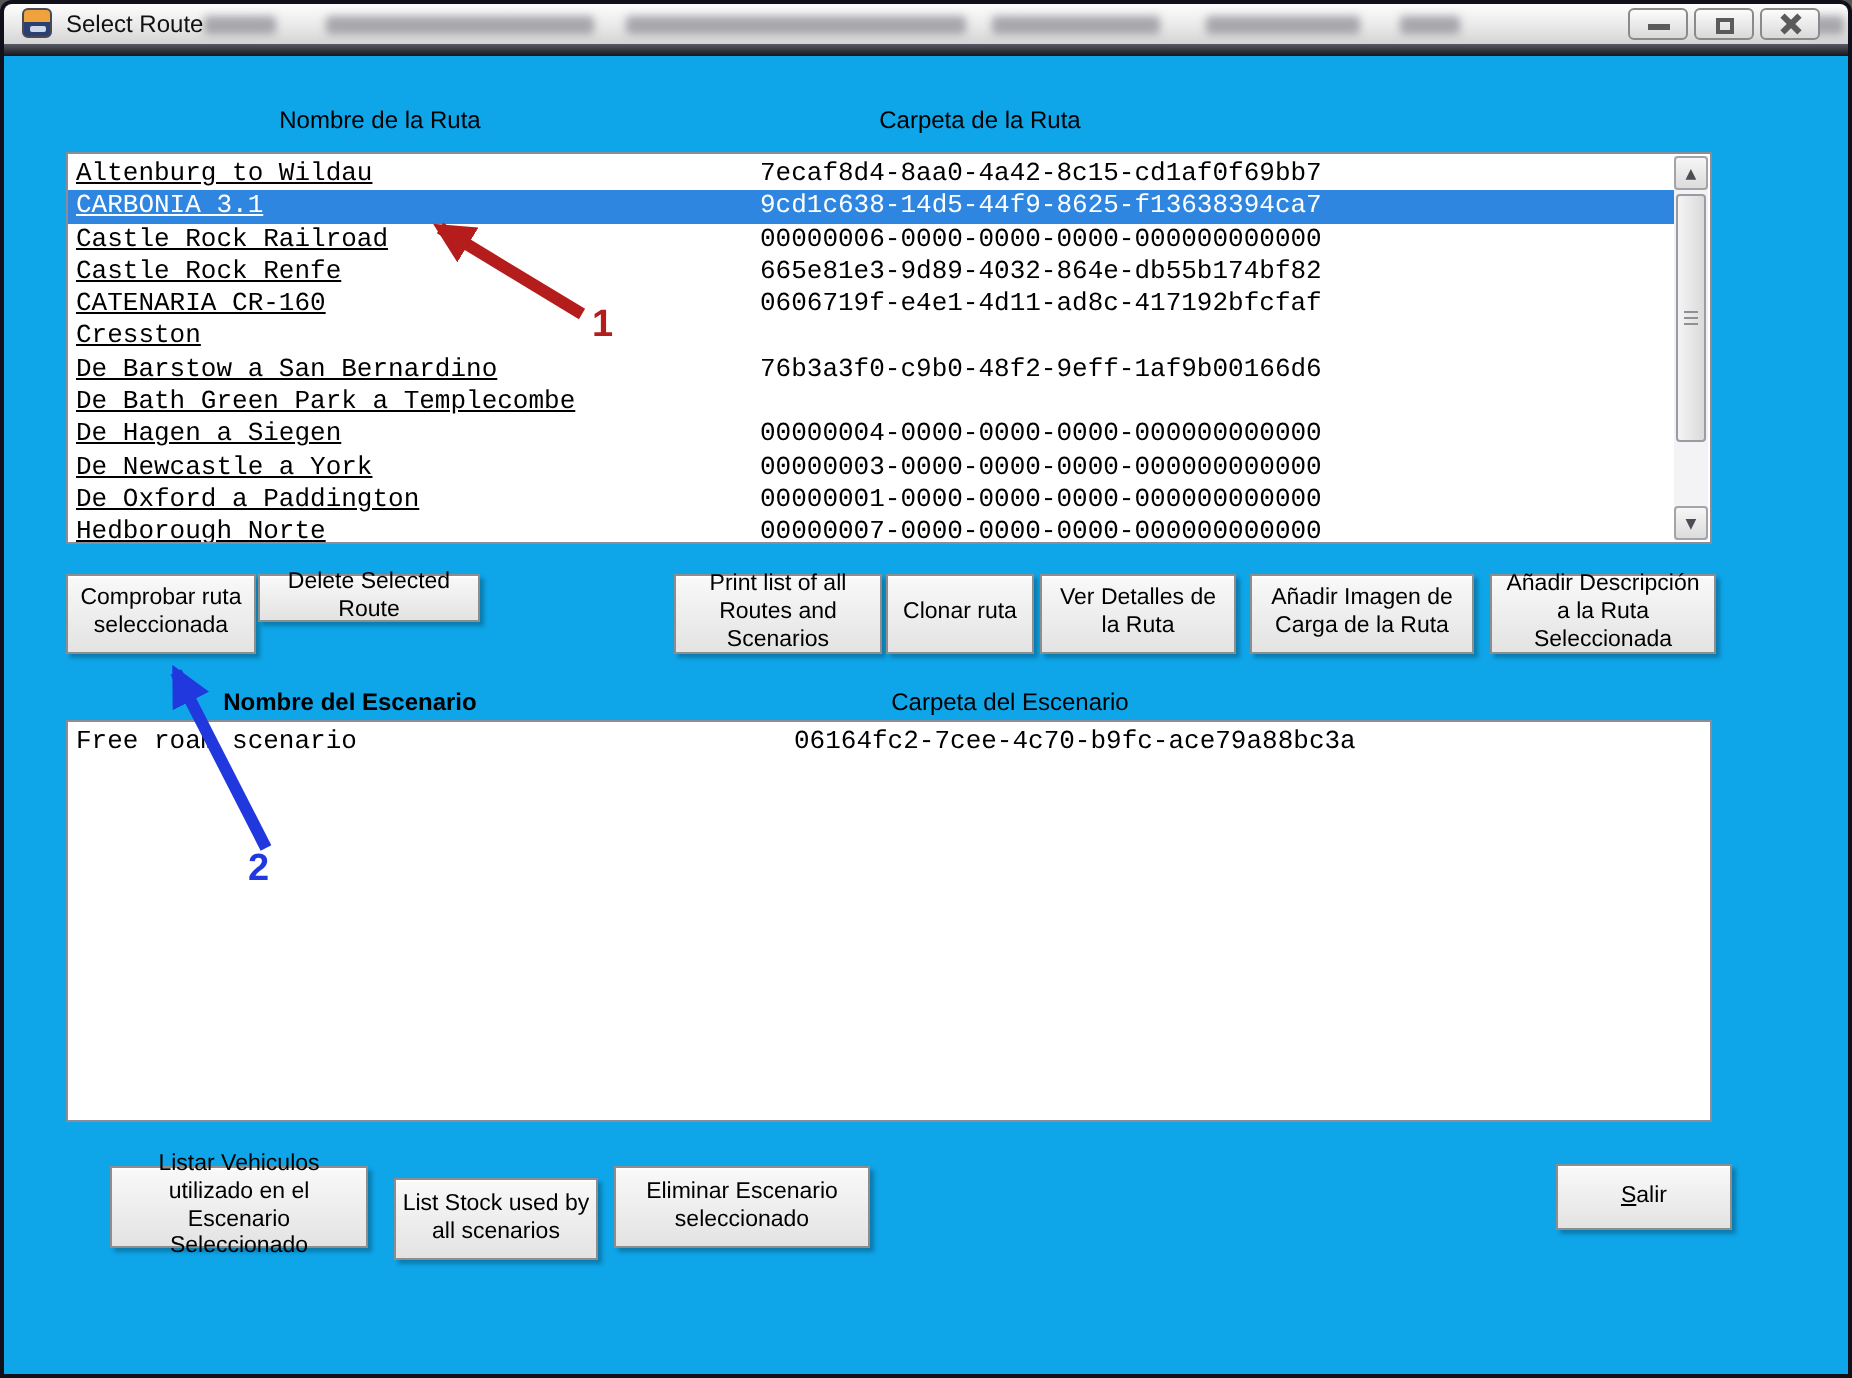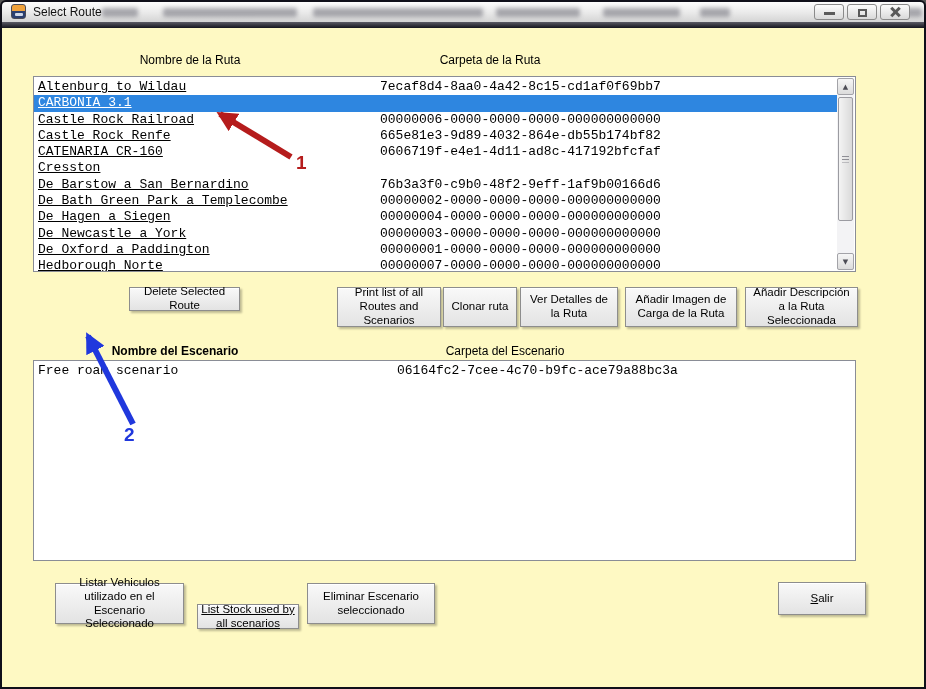--- a/index.html
+++ b/index.html
@@ -27,29 +27,29 @@
   .win-btn{width:30px; height:16px; border:1px solid #8a8a8a; border-radius:3px;
     background:linear-gradient(#fcfcfc,#d9d9d9); position:relative;}
   .glyph-min{position:absolute; left:9px; bottom:4px; width:11px; height:3px; background:#5a5a5a;}
   .glyph-max{position:absolute; left:10px; top:4px; width:9px; height:8px; border:2px solid #5a5a5a;}
   .glyph-close{position:absolute; left:50%; top:50%; width:12px; height:12px; transform:translate(-50%,-50%);}
   .glyph-close::before,.glyph-close::after{content:""; position:absolute; left:5px; top:0; width:3px; height:12px; background:#5a5a5a;}
   .glyph-close::before{transform:rotate(45deg);} .glyph-close::after{transform:rotate(-45deg);}
   .darkband{position:absolute; left:2px; top:22px; right:2px; height:6px;
     background:linear-gradient(#5a5a64,#15151e);}
   
-  .client{position:absolute; left:2px; top:28px; right:2px; bottom:2px; background:#fef9c3;}
+  .client{position:absolute; left:2px; top:28px; right:2px; bottom:2px; background:#0ea5e9;}
   
   .col-header{position:absolute; font-size:12px; text-align:center; color:#000;}
   .listbox{position:absolute; background:#fff; border:1px solid #8a8d96; overflow:hidden;
     font-family:"Liberation Mono","DejaVu Sans Mono",monospace; font-size:13px;}
   .rows{position:absolute; left:1px; top:1px; right:18px; bottom:1px; padding-top:1px;}
   .rows.noscroll{right:1px;}
   .lrow{display:flex; height:16.3px; line-height:16.3px; white-space:pre; padding-left:3px;}
-  .lrow.selected{background:var(--selection-blue,#2e86e0); color:#fff; margin-left:-1px; padding-left:4px; margin-right:-17px;flex-direction:column;}
+  .lrow.selected{background:var(--selection-blue,#2e86e0); color:#fff; margin-left:-1px; padding-left:4px; margin-right:-17px;}
   .route-box .cname{width:342px; flex:none; overflow:hidden;text-decoration:underline;}
   .scen-box  .cname{width:359px; flex:none; overflow:hidden;}
   .cfolder{flex:1; overflow:hidden;}
   
   .sbar{position:absolute; top:1px; bottom:1px; right:1px; width:17px; background:#f3f3f5;}
   .sb-btn{position:absolute; left:0; width:17px; height:17px; border:1px solid #a3a3a8; border-radius:2px;
     background:linear-gradient(#f6f6f6,#dcdcdc); display:flex; align-items:center; justify-content:center;
     font-size:7px; color:#4c4c55; font-family:"DejaVu Sans",sans-serif;}
   .sb-up{top:0;} .sb-down{bottom:0;}
   .sb-thumb{position:absolute; left:1px; right:1px; top:19px; height:124px;
@@ -126,21 +126,20 @@
           </div>
           <div class="lrow">
             <span class="cname">Cresston</span>
           </div>
           <div class="lrow">
             <span class="cname">De Barstow a San Bernardino</span>
             <span class="cfolder">76b3a3f0-c9b0-48f2-9eff-1af9b00166d6</span>
           </div>
           <div class="lrow">
             <span class="cname">De Bath Green Park a Templecombe</span>
-            <span class="cfolder">00000002-0000-0000-0000-000000000000</span>
           </div>
           <div class="lrow">
             <span class="cname">De Hagen a Siegen</span>
             <span class="cfolder">00000004-0000-0000-0000-000000000000</span>
           </div>
           <div class="lrow">
             <span class="cname">De Newcastle a York</span>
             <span class="cfolder">00000003-0000-0000-0000-000000000000</span>
           </div>
           <div class="lrow">
@@ -156,41 +155,42 @@
         <div class="sb-btn sb-up">
             <span>▲</span>
           </div>
         <div class="sb-thumb"></div>
         <div class="sb-btn sb-down">
             <span>▼</span>
           </div>
       </div>
     </div>
 
+    <div class="btn" style="left:31px;top:259px;width:95px;height:40px;">Comprobar ruta seleccionada</div>
     <div class="btn" style="left:127px;top:259px;width:111px;height:24px;">Delete Selected Route</div>
     <div class="btn" style="left:335px;top:259px;width:104px;height:40px;">Print list of all Routes and Scenarios</div>
     <div class="btn" style="left:441px;top:259px;width:74px;height:40px;">Clonar ruta</div>
     <div class="btn" style="left:518px;top:259px;width:98px;height:40px;">Ver Detalles de la Ruta</div>
     <div class="btn" style="left:623px;top:259px;width:112px;height:40px;">Añadir Imagen de Carga de la Ruta</div>
     <div class="btn" style="left:743px;top:259px;width:113px;height:40px;">Añadir Descripción a la Ruta Seleccionada</div>
 
     <div class="col-header" style="left:53px;top:316px;width:240px;font-weight:bold;">Nombre del Escenario</div>
     <div class="col-header" style="left:383px;top:316px;width:240px;text-align:center;">Carpeta del Escenario</div>
 
     <div class="listbox scen-box" style="left:31px;top:332px;width:823px;height:201px;">
       <div class="rows noscroll">
         <div class="lrow">
             <span class="cname">Free roam scenario</span>
             <span class="cfolder">06164fc2-7cee-4c70-b9fc-ace79a88bc3a</span>
           </div>
       </div>
     </div>
 
     <div class="btn" style="left:53px;top:555px;width:129px;height:41px;">Listar Vehiculos utilizado en el Escenario Seleccionado</div>
-    <div class="btn" style="left:195px;top:576px;width:102px;height:25px;text-decoration:underline;">List Stock used by all scenarios</div>
+    <div class="btn" style="left:195px;top:561px;width:102px;height:41px;">List Stock used by all scenarios</div>
     <div class="btn" style="left:305px;top:555px;width:128px;height:41px;">Eliminar Escenario seleccionado</div>
     <div class="btn" style="left:776px;top:554px;width:88px;height:33px;">
       <span><span class="accel">S</span><span>alir</span></span>
     </div>
   </div>
 
   <svg class="overlay" width="926" height="689" viewBox="0 0 926 689">
     <defs>
       <marker id="head-red" viewBox="0 0 10 10" refX="8" refY="5" markerWidth="3.4" markerHeight="3.4" orient="auto">
         <path d="M0,0 L10,5 L0,10 z" fill="var(--arrow-red,#b51c1c)"></path>

